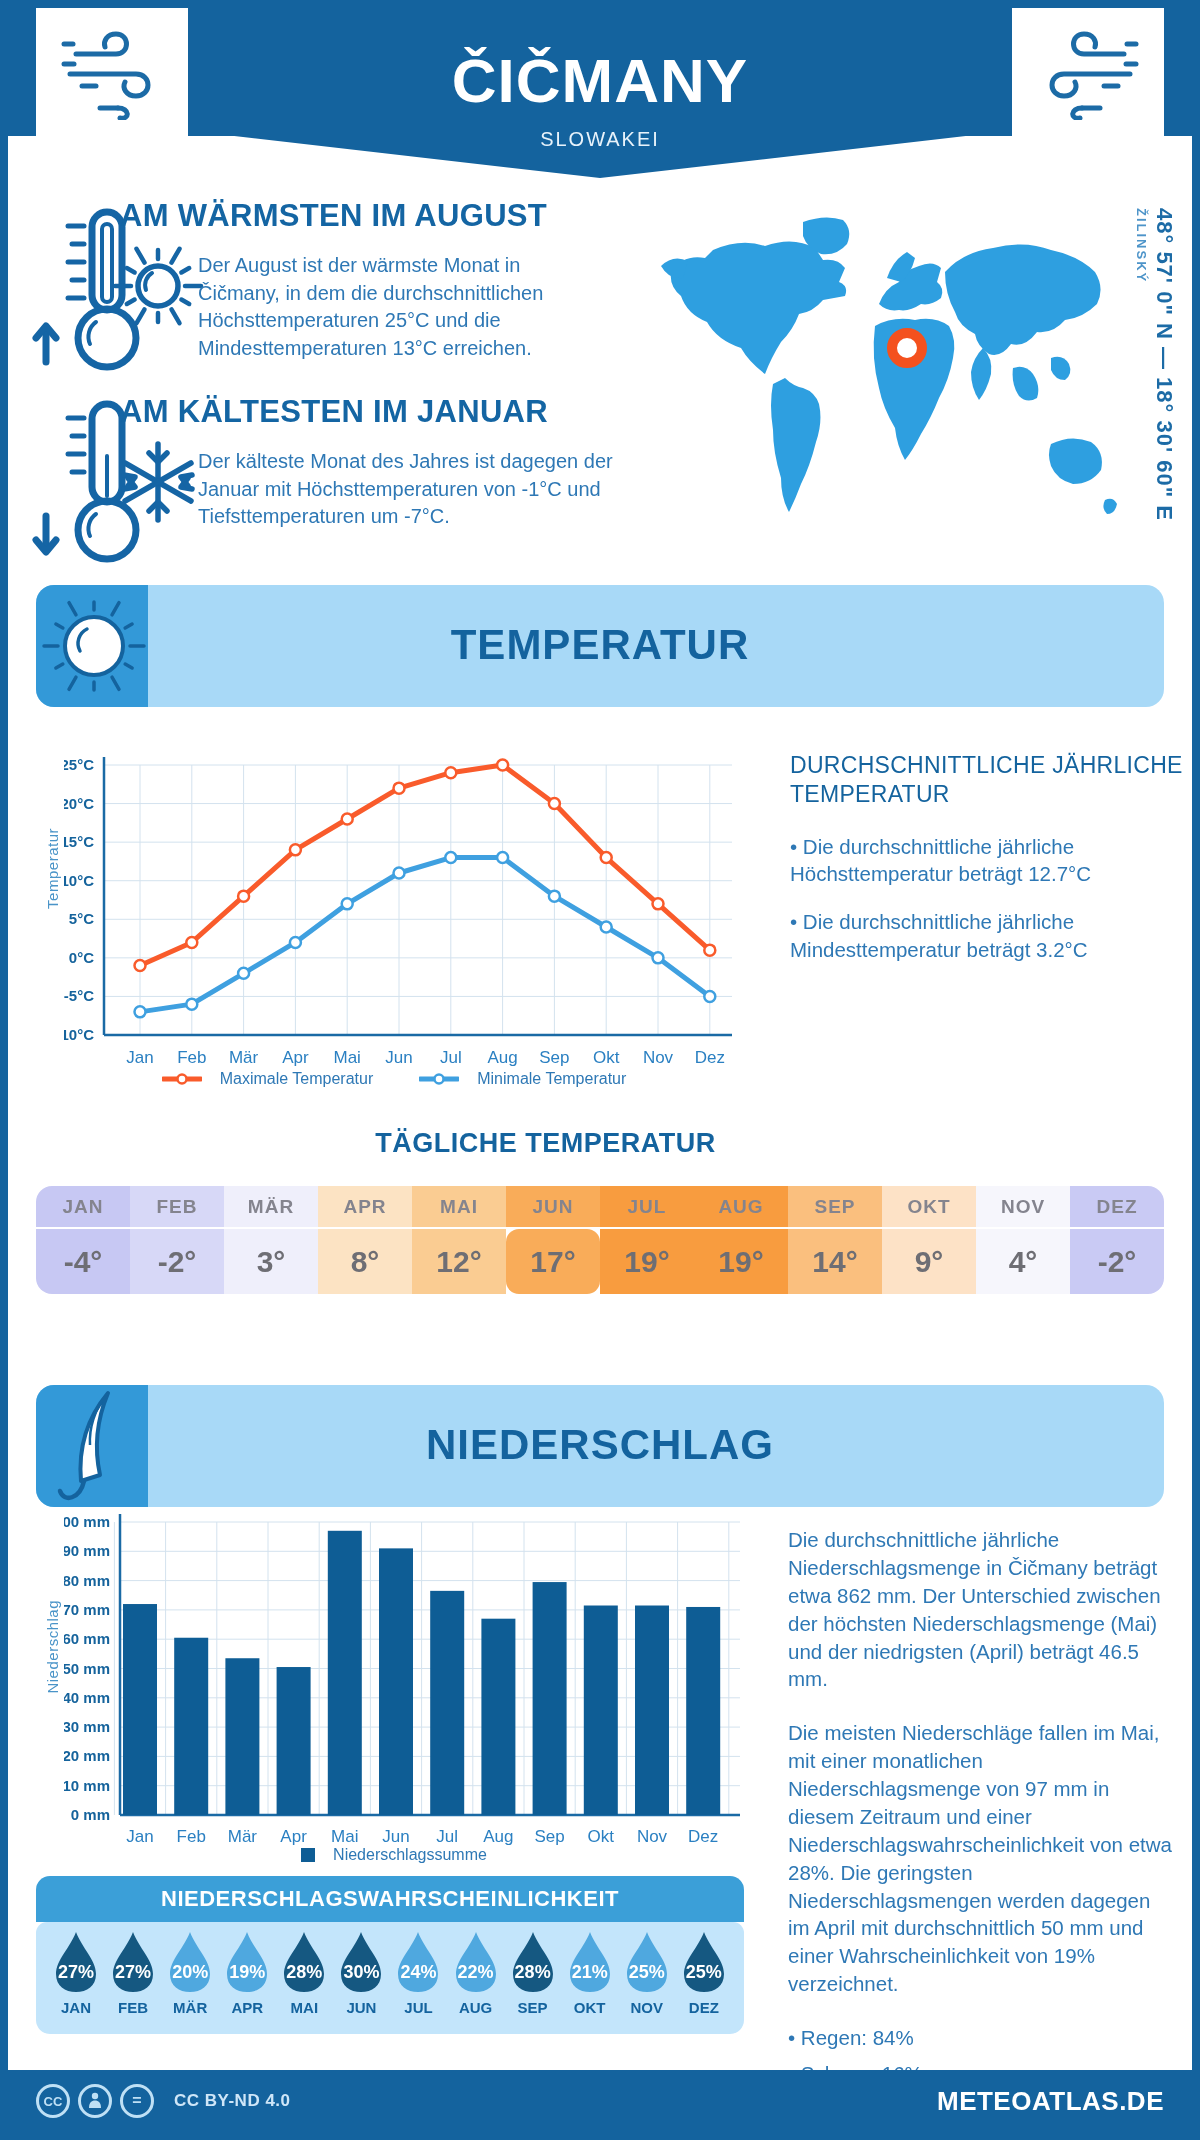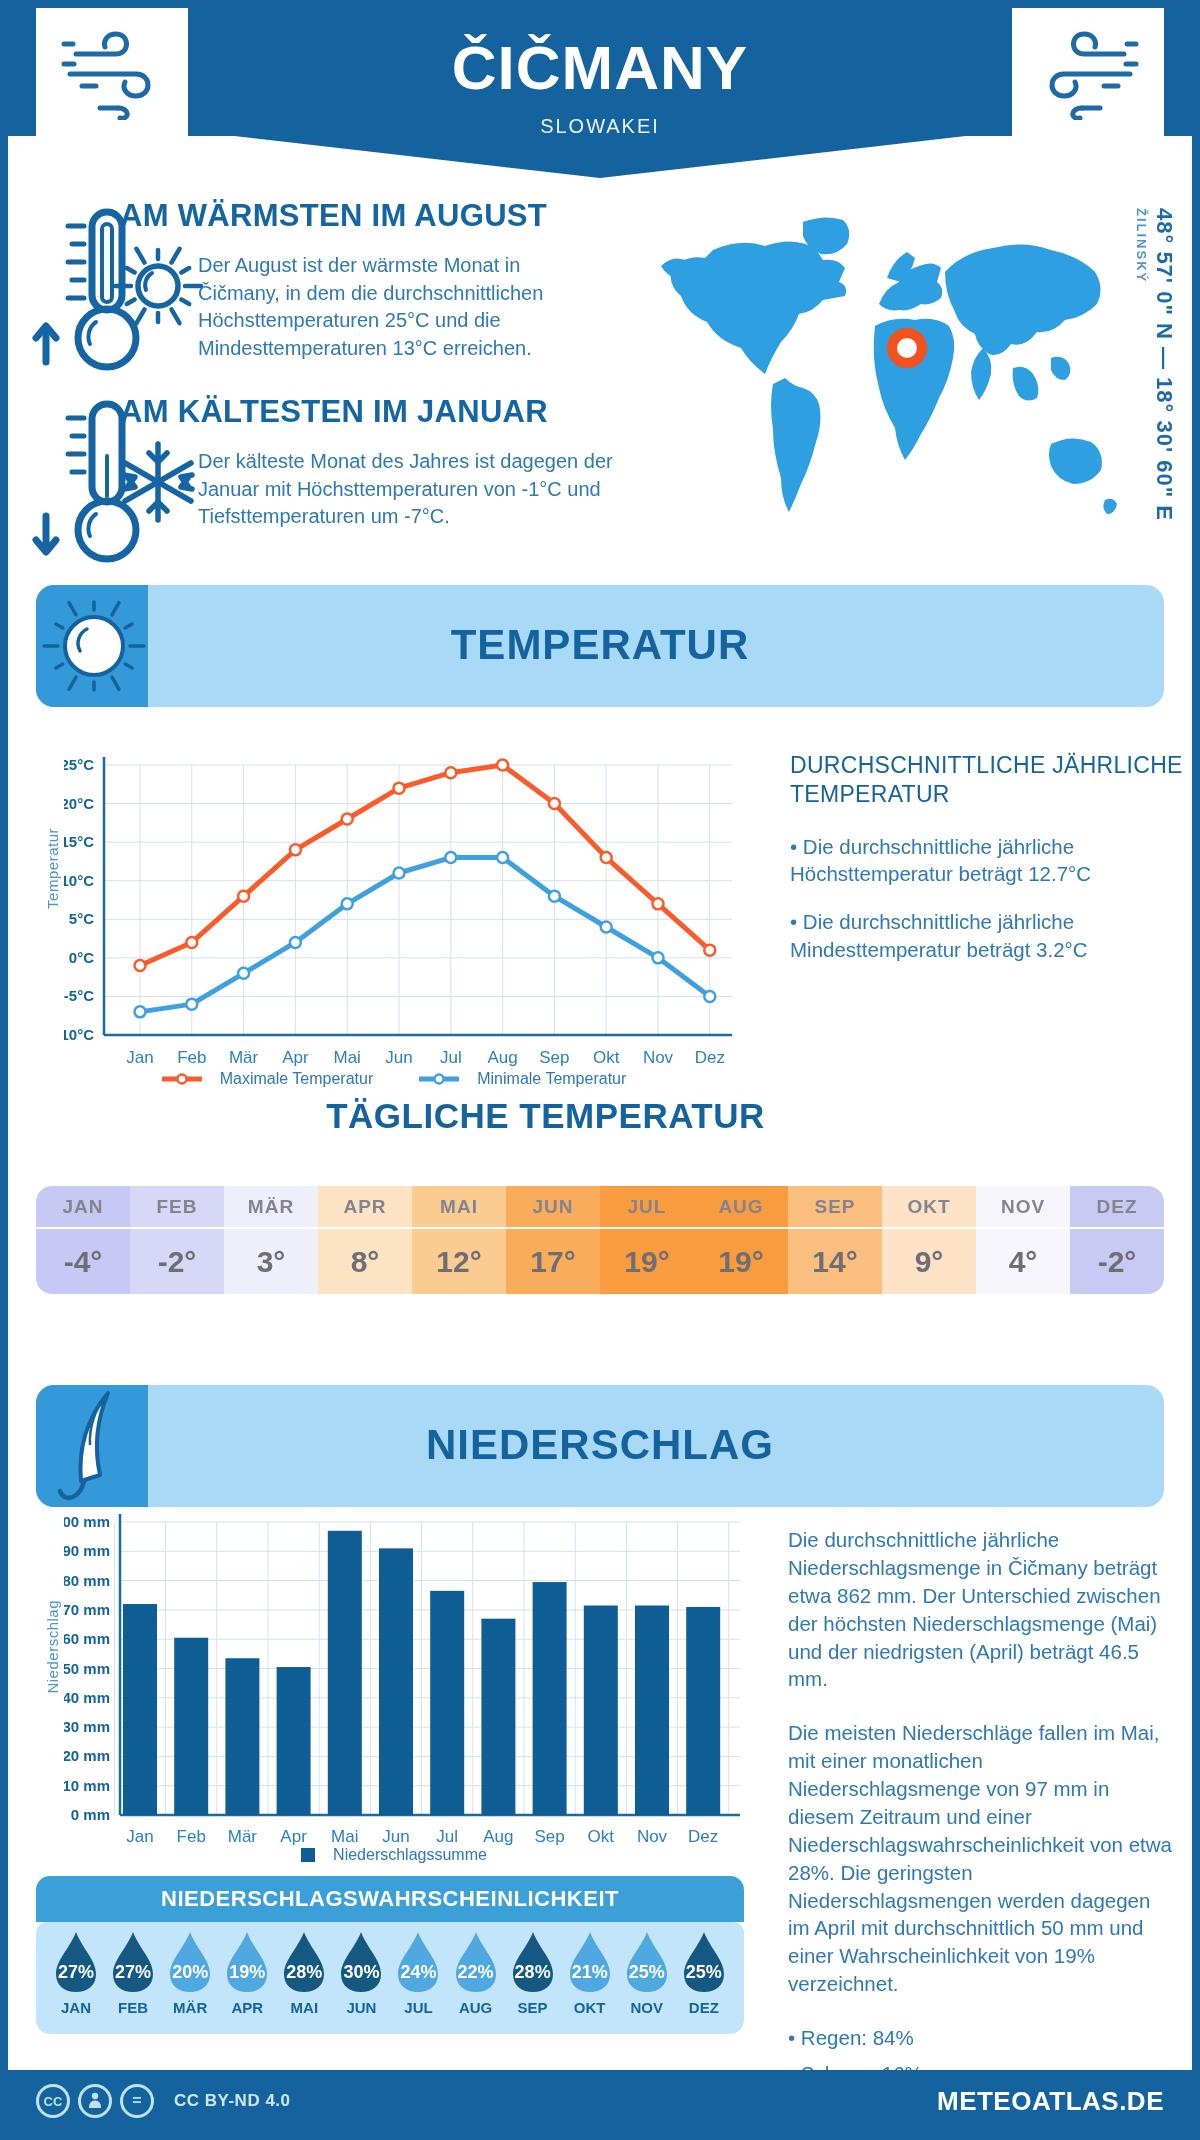--- a/index.html
+++ b/index.html
@@ -4,21 +4,21 @@
 <style>
   html,body{margin:0;padding:0;background:#e8eef2;}
   .page{position:relative;width:1200px;height:2140px;background:#fff;border:8px solid #14639E;
         box-sizing:border-box;overflow:hidden;font-family:"Liberation Sans",sans-serif;}
   .abs{position:absolute;}
 
   
   .band{left:0;top:0;width:1184px;height:128px;background:#14639E;}
   .ribbon{left:222px;top:0;width:740px;height:170px;background:#14639E;
           clip-path:polygon(0 0,100% 0,100% 75%,50% 100%,0 75%);}
-  .title{margin-top:24px;text-align:center;font-size:62px;font-weight:700;color:#fff;letter-spacing:1px;}
+  .title{margin-top:37px;text-align:center;font-size:62px;font-weight:700;color:#fff;letter-spacing:1px;}
   .subtitle{margin-top:12px;text-align:center;font-size:20px;font-weight:400;color:#e8f3fb;letter-spacing:2px;}
   .corner{background:#fff;width:152px;height:132px;display:flex;align-items:center;justify-content:center;}
   .corner.l{left:28px;top:0;}
   .corner.r{left:1004px;top:0;}
 
   
   .sec-head{font-size:31px;font-weight:700;color:#1465A3;letter-spacing:0.3px;}
   .sec-text{font-size:20px;color:#2E78B5;line-height:1.38;}
   .h-warm{left:112px;top:190px;width:520px;}
   .p-warm{left:190px;top:244px;width:400px;}
@@ -41,21 +41,21 @@
 
   
   .tickl{font-size:15px;font-weight:700;fill:#15639C;}
   .monthl{font-size:17px;fill:#2B80C2;}
   .ylab{writing-mode:vertical-rl;transform:rotate(180deg);display:inline-block;
         font-size:15px;color:#4A94C8;letter-spacing:0.5px;}
   .legend{left:36px;width:700px;display:flex;justify-content:center;align-items:center;gap:46px;}
   .legend .item{display:flex;align-items:center;gap:18px;font-size:16px;color:#2E78B5;}
 
   
-  .daily-title{left:0;top:1088px;width:1075px;text-align:center;font-size:35px;font-weight:700;
+  .daily-title{left:0;top:1120px;width:1075px;text-align:center;font-size:27px;font-weight:700;
                color:#14639E;letter-spacing:0.5px;}
   .daily{left:28px;top:1178px;width:1128px;display:grid;grid-template-columns:repeat(12,1fr);
          grid-template-rows:41px 65px;row-gap:2px;border-radius:16px;overflow:hidden;}
   .mcell{display:flex;align-items:center;justify-content:center;font-weight:700;}
   .mhead{font-size:19px;color:#84848E;letter-spacing:1px;}
   .mval{font-size:30px;color:#6E6E74;}
 
   
   .panel{left:28px;top:1868px;width:708px;height:158px;border-radius:14px;overflow:hidden;}
   .panel-head{height:46px;line-height:46px;background:#3B9FD8;color:#fff;text-align:center;
@@ -326,21 +326,21 @@
       <div class="mcell mhead" style="background: rgb(248, 156, 63);">AUG</div>
       <div class="mcell mhead" style="background: rgb(250, 191, 126);">SEP</div>
       <div class="mcell mhead" style="background: rgb(253, 226, 198);">OKT</div>
       <div class="mcell mhead" style="background: rgb(246, 246, 252);">NOV</div>
       <div class="mcell mhead" style="background: rgb(201, 202, 244);">DEZ</div>
       <div class="mcell mval" style="background: rgb(199, 200, 243);">-4°</div>
       <div class="mcell mval" style="background: rgb(215, 216, 247);">-2°</div>
       <div class="mcell mval" style="background: rgb(239, 239, 251);">3°</div>
       <div class="mcell mval" style="background: rgb(252, 227, 195);">8°</div>
       <div class="mcell mval" style="background: rgb(250, 204, 146);">12°</div>
-      <div class="mcell mval" style="background: rgb(249, 172, 89);">17°</div>
+      <div class="mcell mval" style="background: rgb(249, 172, 89); border-radius: 13px;">17°</div>
       <div class="mcell mval" style="background: rgb(248, 156, 63);">19°</div>
       <div class="mcell mval" style="background: rgb(248, 156, 63);">19°</div>
       <div class="mcell mval" style="background: rgb(250, 191, 126);">14°</div>
       <div class="mcell mval" style="background: rgb(253, 226, 198);">9°</div>
       <div class="mcell mval" style="background: rgb(246, 246, 252);">4°</div>
       <div class="mcell mval" style="background: rgb(201, 202, 244);">-2°</div>
     </div>
 
   <div class="abs side side1">
     <h3>DURCHSCHNITTLICHE JÄHRLICHE TEMPERATUR</h3>

